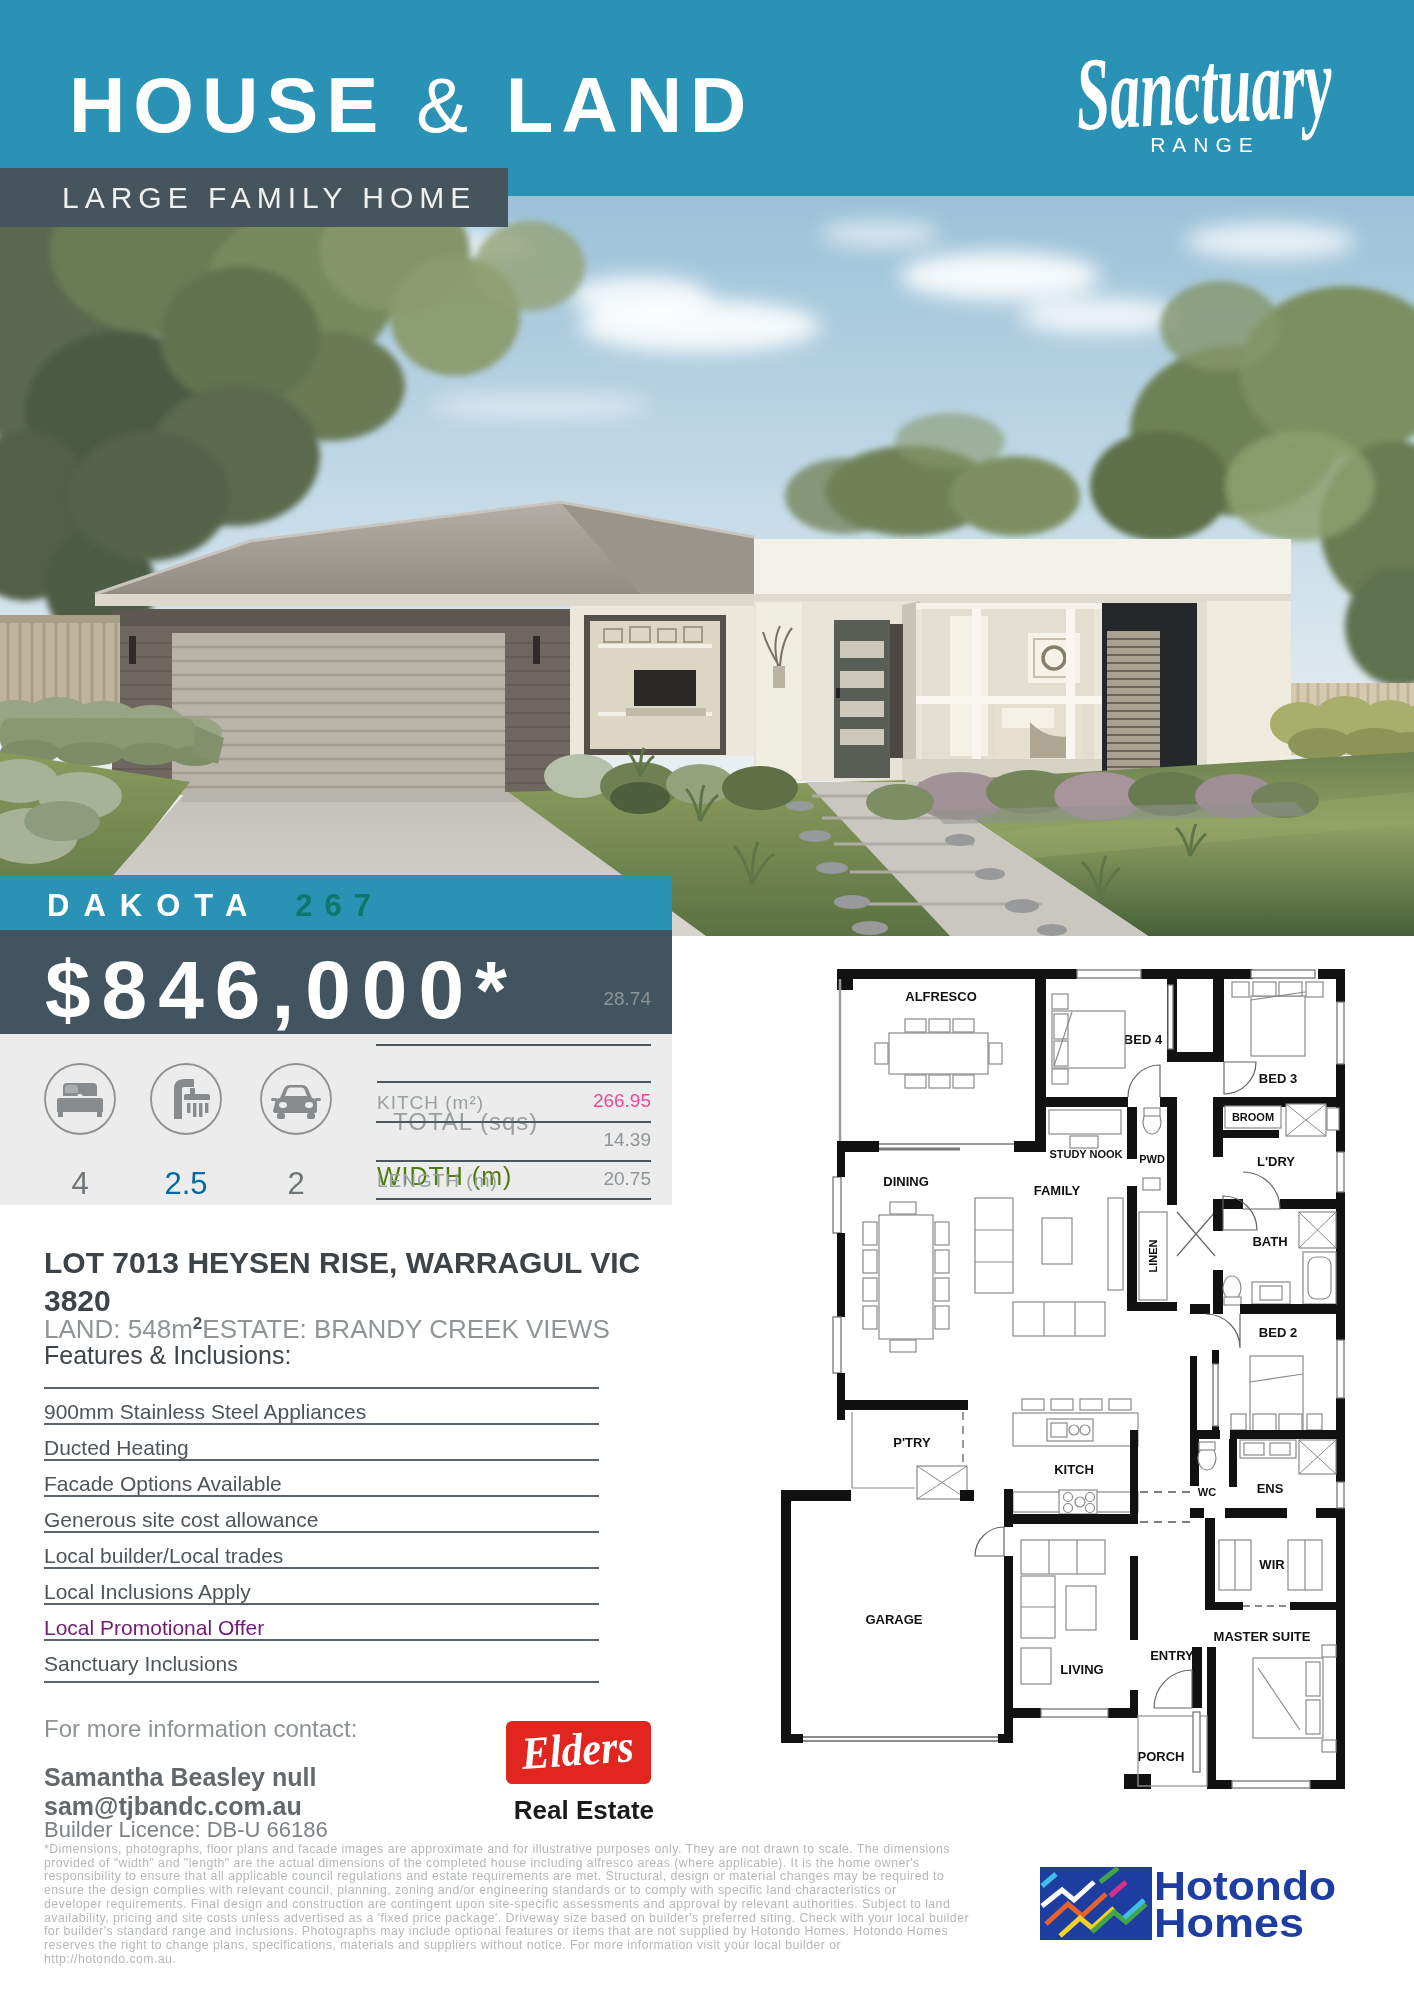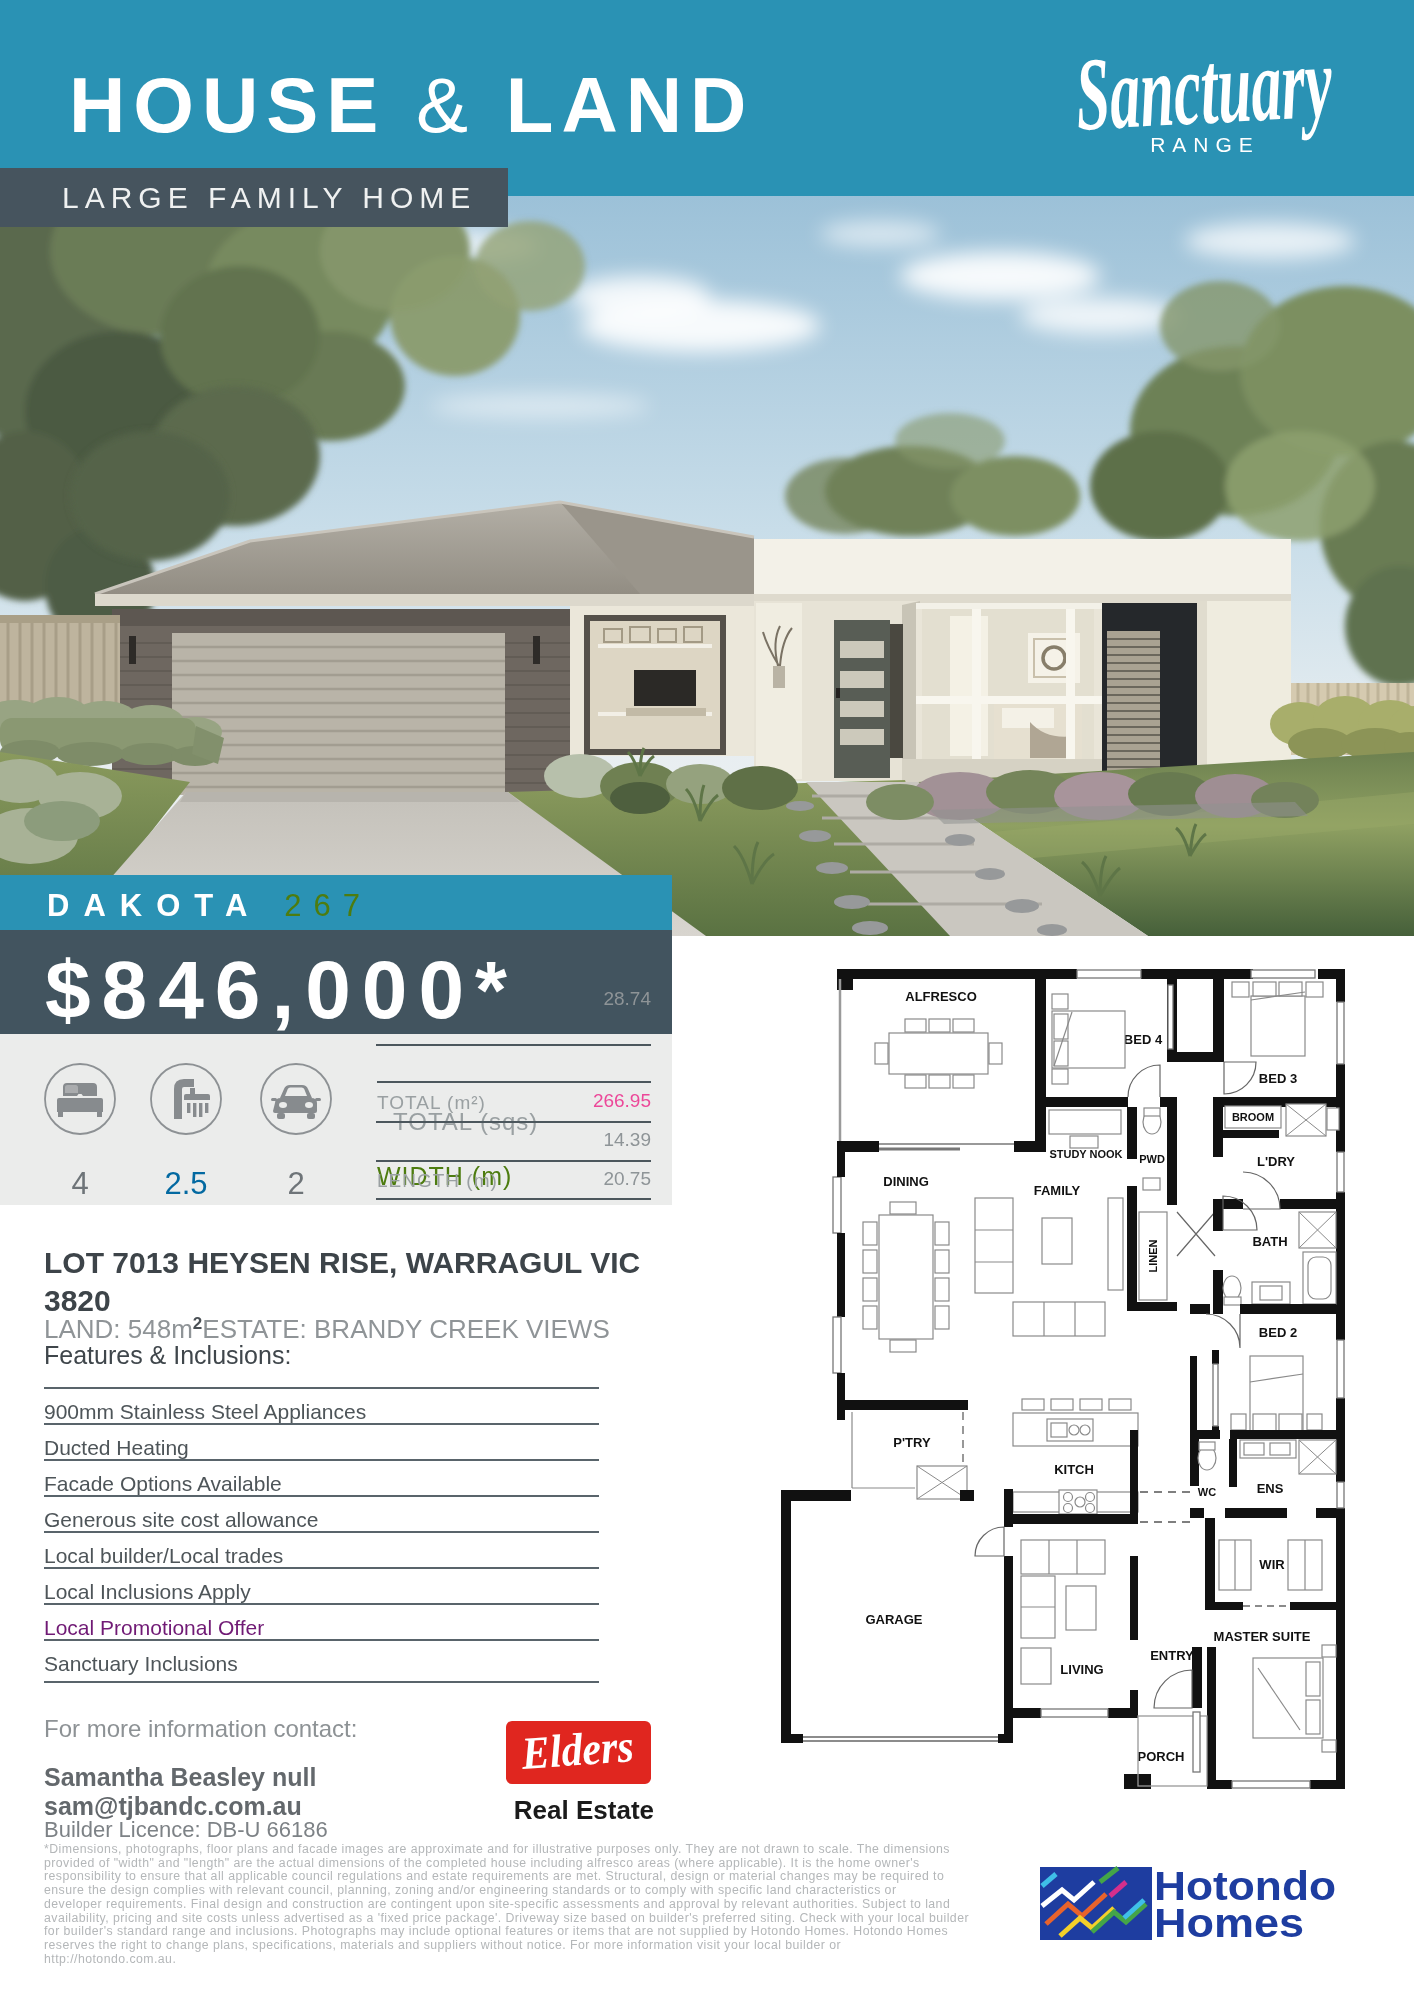--- a/index.html
+++ b/index.html
@@ -348,21 +348,21 @@
 <path d="M700 625 q-6 -24 -14 -32 M700 625 q0 -26 4 -36 M700 625 q10 -20 18 -26"></path>
 <path d="M752 688 q-8 -28 -18 -38 M752 688 q0 -30 6 -42 M752 688 q12 -24 22 -30"></path>
 <path d="M1100 700 q-8 -26 -18 -34 M1100 700 q0 -28 6 -40 M1100 700 q12 -22 20 -28"></path>
 <path d="M1190 660 q-6 -22 -14 -28 M1190 660 q2 -24 6 -32 M1190 660 q10 -18 16 -22"></path>
 <path d="M640 580 q-6 -18 -12 -24 M640 580 q0 -20 4 -28 M640 580 q8 -16 14 -20"></path>
 </g>
 </svg>
 </div>
 
 <div class="abs" style="left:0;top:875px;width:672px;height:55px;background:#2a92b4"></div>
-<div class="abs" style="left:47px;top:888px;color:#fff;font-size:31px;font-weight:bold;letter-spacing:14px">DAKOTA<span style="font-weight:normal;color:#4d7c0f;letter-spacing:12px;margin-left:23px">267</span></div>
+<div class="abs" style="left:47px;top:888px;color:#fff;font-size:31px;font-weight:bold;letter-spacing:14px">DAKOTA<span style="font-weight:bold;color:#0f766e;letter-spacing:12px;margin-left:34px">267</span></div>
 
 <div class="abs" style="left:0;top:930px;width:672px;height:104px;background:#42545f"></div>
 <div class="abs" style="left:45px;top:943px;color:#fff;font-size:82px;font-weight:bold;letter-spacing:11px">$846,000*</div>
 
 <div class="abs" style="left:0;top:1034px;width:672px;height:171px;background:#ebeceb"></div>
 
 <svg class="abs" style="left:44px;top:1063px" width="72" height="72" viewBox="0 0 72 72">
 <circle cx="36" cy="36" r="35" fill="none" stroke="#8d9194" stroke-width="1.8"></circle>
 <g fill="#878b8e">
 <path d="M19 33 v-9 q0 -4 4 -4 h26 q4 0 4 4 v9 h-14 l-1.5 -2 h-3 l-1.5 2 z"></path>
@@ -402,21 +402,21 @@
 </svg>
 
 <div class="abs" style="left:44px;top:1166px;width:72px;text-align:center;font-size:31px;color:#6e7478">4</div>
 <div class="abs" style="left:150px;top:1166px;width:72px;text-align:center;font-size:31px;color:#0369a1">2.5</div>
 <div class="abs" style="left:260px;top:1166px;width:72px;text-align:center;font-size:31px;color:#6e7478">2</div>
 
 <div class="abs" style="left:376px;top:1044px;width:275px;height:2px;background:#4c575d"></div>
 <div class="abs" style="left:393px;top:1108px;font-size:24px;letter-spacing:1px;color:#9aa0a2">TOTAL (sqs)</div>
 <div class="abs" style="left:376px;top:988px;width:275px;text-align:right;font-size:19px;color:#8e9497">28.74</div>
 <div class="abs" style="left:377px;top:1081px;width:274px;height:2px;background:#4c575d"></div>
-<div class="abs" style="left:377px;top:1092px;font-size:19px;letter-spacing:1px;color:#9aa0a2">TOTAL (m²)</div>
+<div class="abs" style="left:377px;top:1092px;font-size:19px;letter-spacing:1px;color:#9aa0a2">KITCH (m²)</div>
 <div class="abs" style="left:376px;top:1090px;width:275px;text-align:right;font-size:19px;color:#ec4899">266.95</div>
 <div class="abs" style="left:376px;top:1121px;width:275px;height:2px;background:#4c575d"></div>
 <div class="abs" style="left:377px;top:1162px;font-size:25px;letter-spacing:1px;color:#4d7c0f">WIDTH (m)</div>
 <div class="abs" style="left:376px;top:1129px;width:275px;text-align:right;font-size:19px;color:#8e9497">14.39</div>
 <div class="abs" style="left:376px;top:1160px;width:275px;height:2px;background:#4c575d"></div>
 <div class="abs" style="left:377px;top:1170px;font-size:19px;letter-spacing:1px;color:#9aa0a2">LENGTH (m)</div>
 <div class="abs" style="left:376px;top:1168px;width:275px;text-align:right;font-size:19px;color:#8e9497">20.75</div>
 <div class="abs" style="left:376px;top:1198px;width:275px;height:2px;background:#4c575d"></div>
 
 <div class="abs" style="left:44px;top:1244px;width:640px;font-size:30px;font-weight:bold;color:#3d4449;line-height:38px">LOT 7013 HEYSEN RISE, WARRAGUL VIC<br>3820</div>

